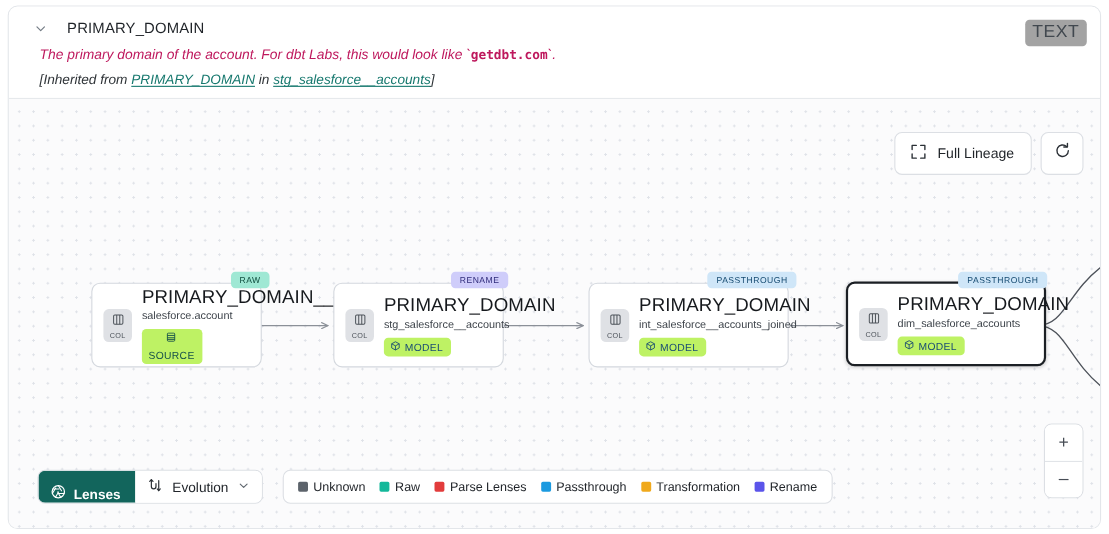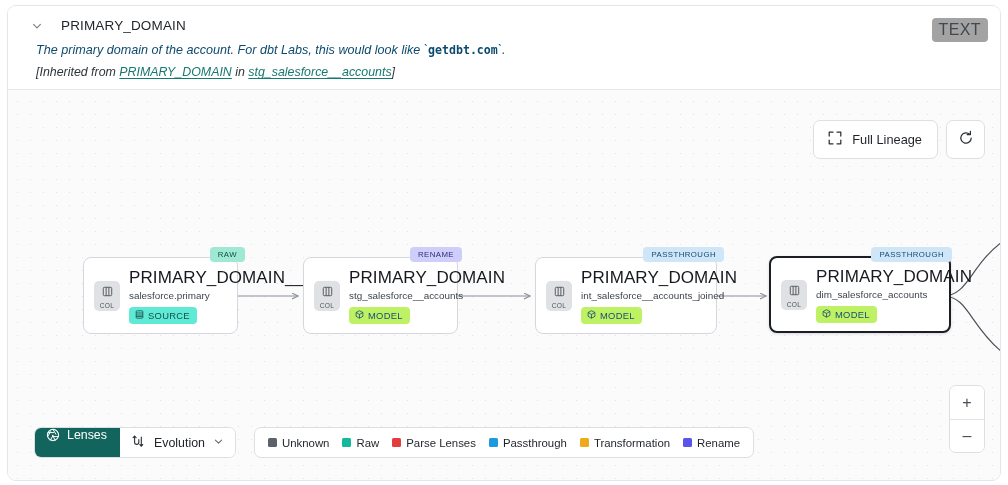--- a/index.html
+++ b/index.html
@@ -52,21 +52,21 @@
     color: #41484f;
     font-size: 16px;
     letter-spacing: .4px;
     padding: 3px 7px 3px 7px;
     border-radius: 4px;
   }
   .desc {
     padding: 7px 0 0 28px;
     font-size: 12.6px;
     font-style: italic;
-    color: #0c4a6e;
+    color: #be185d;
     line-height: 1.45;
   }
   .desc code {
     font-family: "DejaVu Sans Mono", monospace;
     font-style: normal;
     font-weight: bold;
     font-size: 11.6px;
   }
   .inherit {
     padding: 6px 0 0 28px;
@@ -158,21 +158,21 @@
   }
   .type-badge {
     margin-top: 4px;
     display: inline-flex; align-items: center; gap: 4px;
     align-self: flex-start;
     padding: 3px 7px 3px 6px;
     border-radius: 4px;
     font-size: 9.4px;
     letter-spacing: .3px;
   }
-  .type-badge.source { background: #5eead4; color: #16504a; }
+  .type-badge.source { background: #bef264; color: #16504a; flex-direction: column; }
   .type-badge.model  { background: #bef264; color: #1b4d73; }
 
   .tag {
     position: absolute;
     top: -11px;
     font-size: 7.8px;
     letter-spacing: .45px;
     padding: 3px 8px 3px 8px;
     border-radius: 4px;
     z-index: 4;
@@ -214,26 +214,26 @@
   }
   .toolgroup {
     display: flex; align-items: stretch;
     border-radius: 7px;
     overflow: hidden;
     border: 1px solid #dcdfe4;
     background: #ffffff;
     height: 31px;
   }
   .lenses {
-    display: flex; align-items: flex-start; gap: 7px;
+    display: flex; align-items: flex-end; gap: 7px;
     background: #12655c;
     color: #ffffff;
     padding: 0 13px 0 11px;
     font-size: 12.4px;
-    font-weight: normal;
+    font-weight: bold;
     cursor: pointer;
   }
   .evolution {
     display: flex; align-items: center; gap: 8px;
     padding: 0 11px 0 11px;
     font-size: 12.4px;
     color: #22262b;
     cursor: pointer;
     background: #ffffff;
   }
@@ -323,21 +323,21 @@
         <span>
           <svg width="11" height="11" viewBox="0 0 12 12" fill="none">
             <rect x="1.4" y="1.4" width="9.2" height="9.2" rx="1.2" stroke="#4d535a" stroke-width="1"></rect>
             <path d="M4.5 1.4 V10.6 M7.5 1.4 V10.6" stroke="#4d535a" stroke-width="1"></path>
           </svg>
         </span>
         <span class="lbl">COL</span>
       </div>
       <div class="node-body">
         <div class="node-name">PRIMARY_DOMAIN__C</div>
-        <div class="node-sub">salesforce.primary</div>
+        <div class="node-sub">salesforce.account</div>
         <span class="type-badge source">
           <span>
             <svg width="9" height="9" viewBox="0 0 10 10" fill="none">
               <rect x="1.3" y="0.9" width="7.4" height="8.2" rx="1" stroke="#16504a" stroke-width="0.9"></rect>
               <path d="M1.3 3.3 H8.7 M1.3 5.6 H8.7 M1.3 7.3 H8.7" stroke="#16504a" stroke-width="0.9"></path>
             </svg>
           </span>
           <span>SOURCE</span>
         </span>
       </div>

